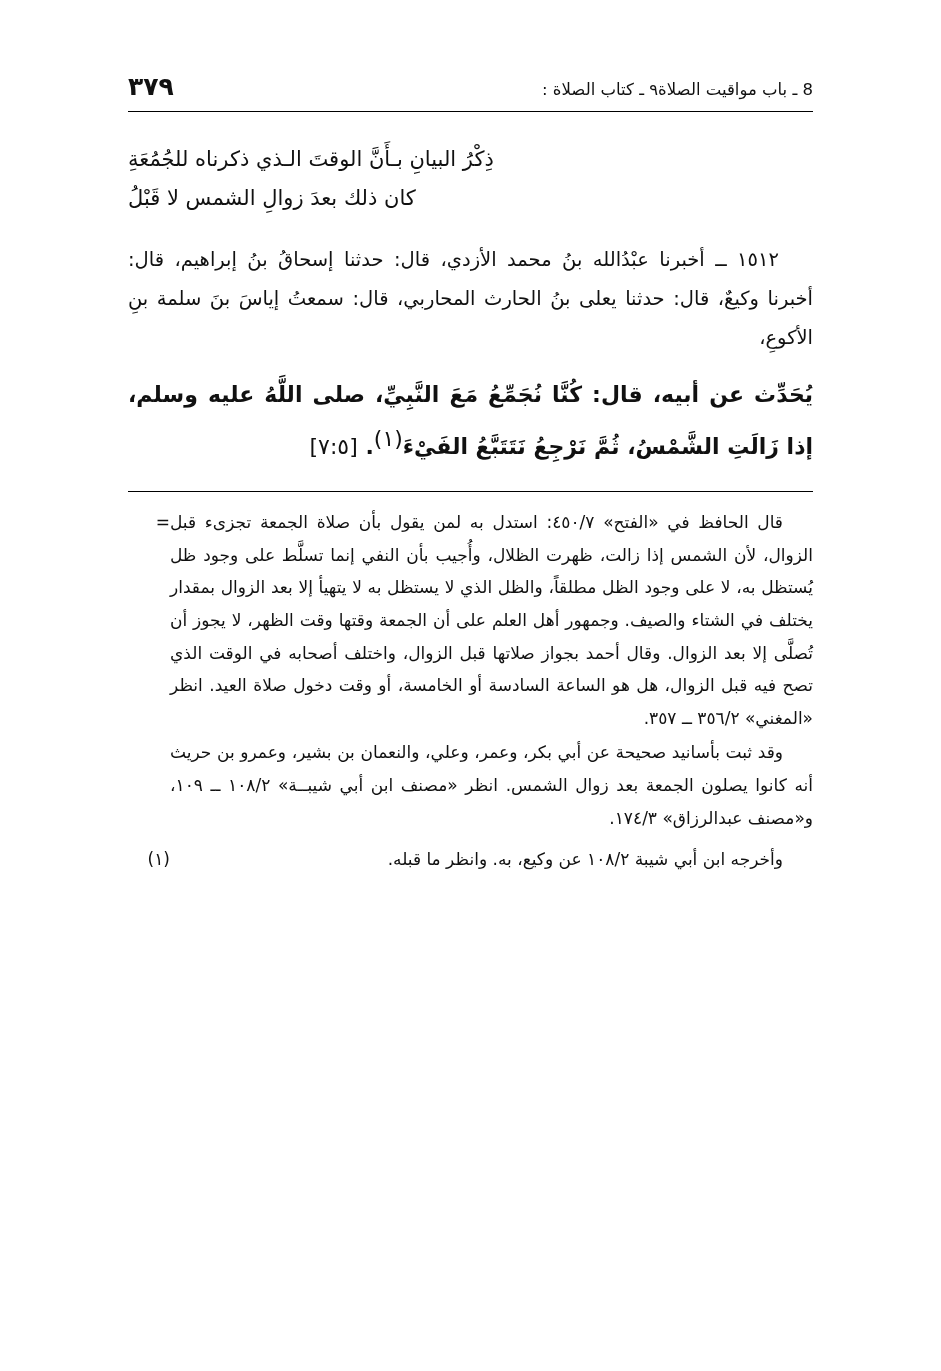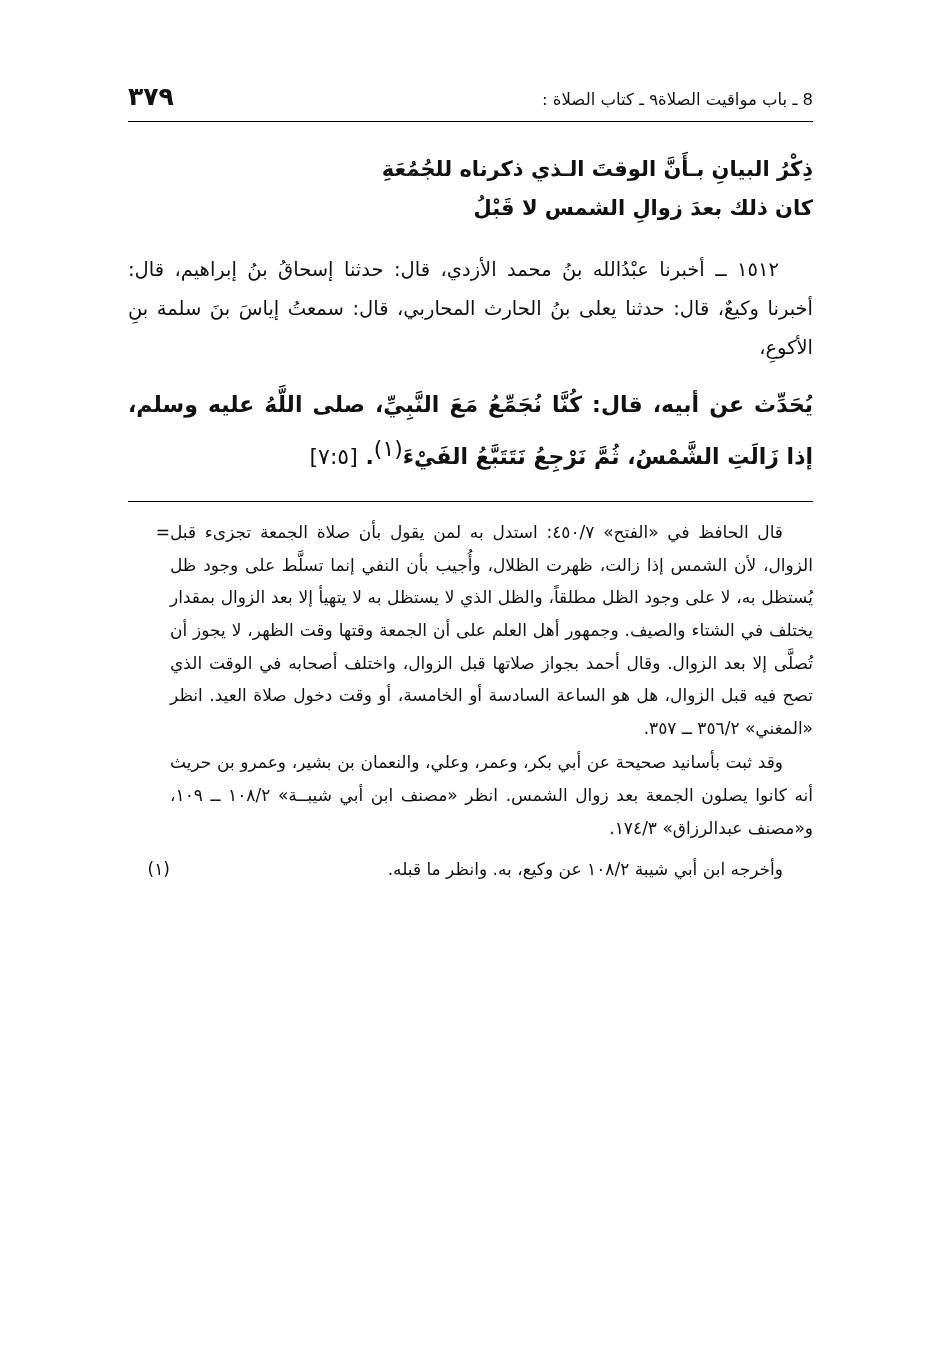--- a/index.html
+++ b/index.html
@@ -18,21 +18,21 @@
   .page {
     position: absolute;
     top: 0; left: 0;
     width: 941px;
     height: 1371px;
     padding: 0;
     box-sizing: border-box;
   }
   .content {
     position: absolute;
-    top: 82px;
+    top: 72px;
     left: 128px;
     right: 128px;
     width: 685px;
   }
 
   
   .header {
     display: flex;
     flex-direction: row-reverse;
     justify-content: space-between;
@@ -51,23 +51,23 @@
     font-size: 16.5px;
   }
   .header-rule {
     border: 0;
     border-top: 1.6px solid #000;
     margin: 10px 0 0 0;
   }
 
   
   .title-block {
-    text-align: right;
+    text-align: left;
     margin-top: 28px;
-    font-weight: bold;
+    font-weight: normal;
     font-size: 21px;
     line-height: 1.85;
   }
   .title-line {
     display: block;
     letter-spacing: 0.5px;
   }
 
   
   .body-block {

